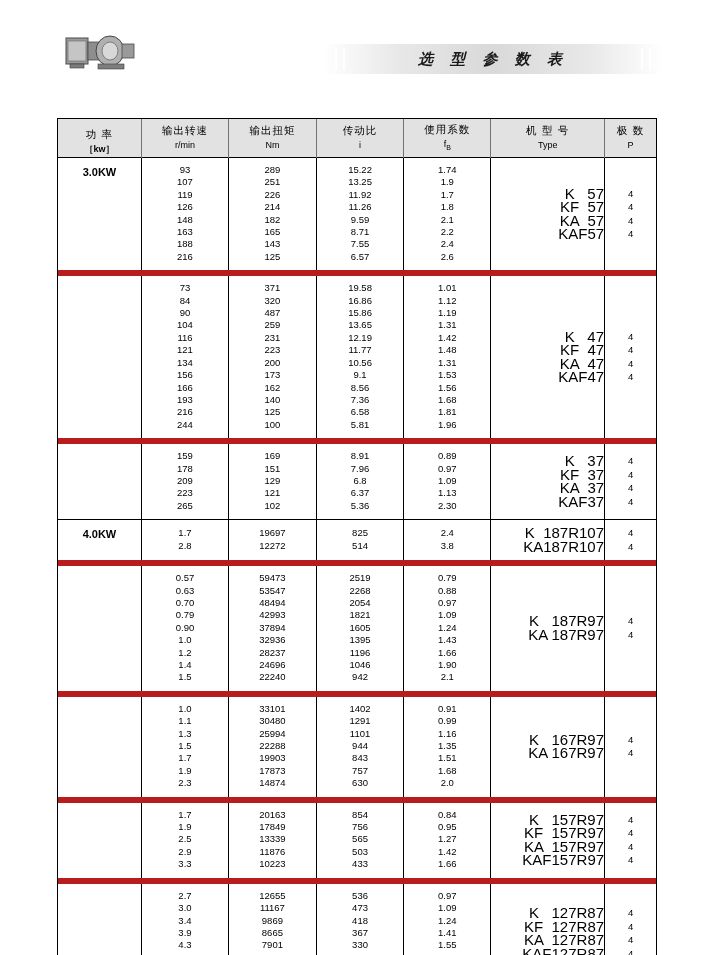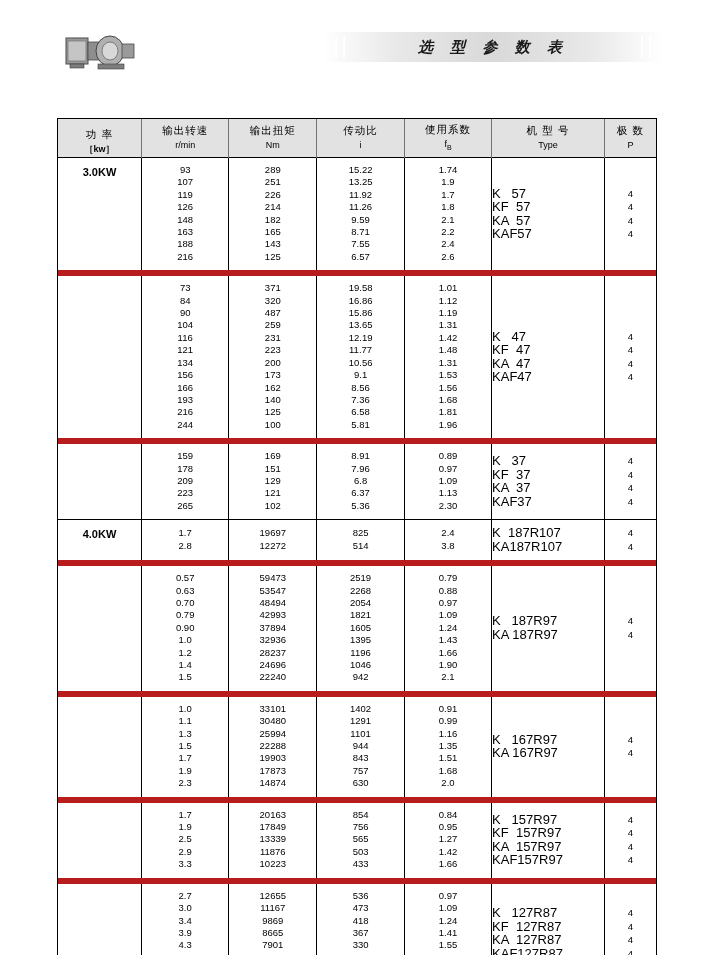--- a/index.html
+++ b/index.html
@@ -30,21 +30,21 @@
   .logo {
     position: absolute;
     left: 28px;
     top: 8px;
     width: 74px;
     height: 50px;
   }
   .title-band {
     position: absolute;
     right: 16px;
-    top: 14px;
+    top: 26px;
     width: 340px;
     height: 30px;
     background: linear-gradient(to right, #ffffff 0%, #e8e8e8 22%, #d9d9d9 50%, #e8e8e8 78%, #ffffff 100%);
     display: flex;
     align-items: center;
     justify-content: center;
   }
   .title-band .title-text {
     font-size: 15px;
     font-weight: bold;
@@ -113,22 +113,22 @@
     font-size: 11px;
     vertical-align: top !important;
     padding-top: 8px !important;
   }
   .colnum {
     width: 93px;
     text-align: center;
   }
   .coltype {
     width: 116px;
-    text-align: left;
-    font-size: 13px;
+    text-align: right;
+    font-size: 15px;
   }
   .colp {
     width: 55px;
     text-align: center;
   }
   .stack { line-height: 12.4px; }
   .stack div { white-space: pre; }
   .typestack { line-height: 13.5px; font-family: "Liberation Sans", sans-serif; }
   .typestack div { white-space: pre; }
   .pstack { line-height: 13.5px; }

